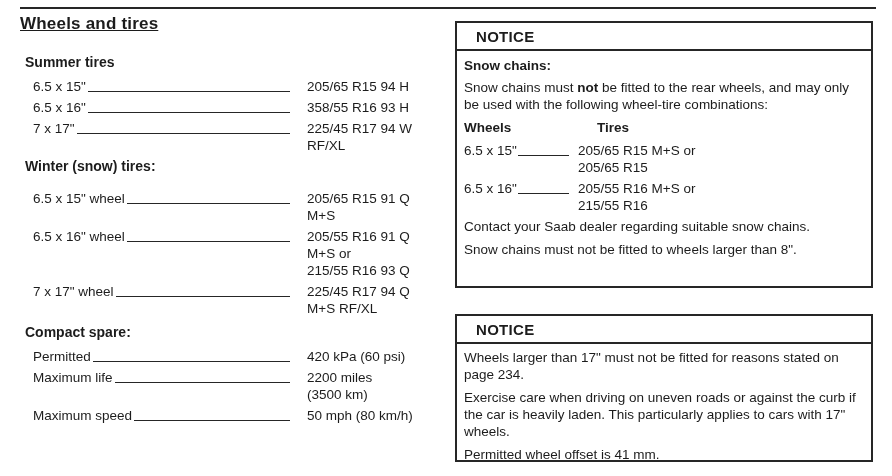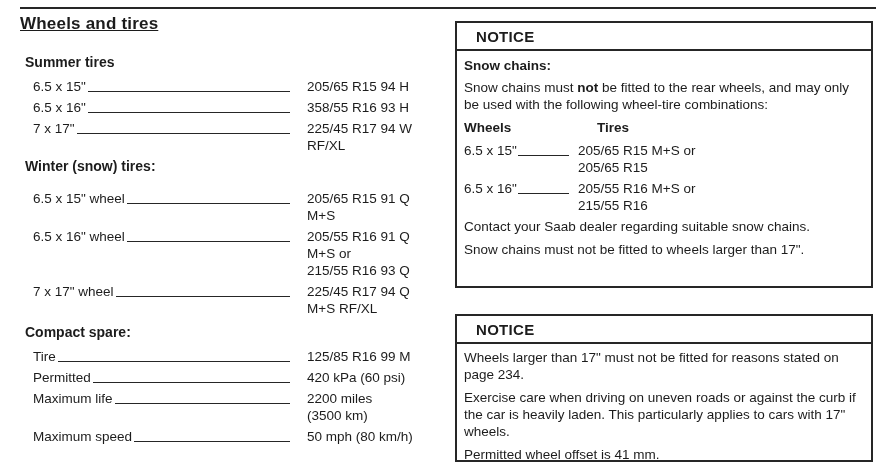--- a/index.html
+++ b/index.html
@@ -158,25 +158,20 @@
     </div>
     <div class="spec-row">
       <span class="lbl">7 x 17" wheel</span>
       <span class="leader"></span>
       <span class="val">225/45 R17 94 Q
 M+S RF/XL</span>
     </div>
 
     <div class="sec-head spare">Compact spare:</div>
 
-    <div class="spec-row">
-      <span class="lbl">Tire</span>
-      <span class="leader"></span>
-      <span class="val">125/85 R16 99 M</span>
-    </div>
     <div class="spec-row">
       <span class="lbl">Permitted</span>
       <span class="leader"></span>
       <span class="val">420 kPa (60 psi)</span>
     </div>
     <div class="spec-row">
       <span class="lbl">Maximum life</span>
       <span class="leader"></span>
       <span class="val">2200 miles
 (3500 km)</span>
@@ -211,21 +206,21 @@
           <span class="cw">
             <span class="lbl">6.5 x 16"</span>
             <span class="leader"></span>
           </span>
           <span class="ct">205/55 R16 M+S or
 215/55 R16</span>
         </div>
       </div>
 
       <p>Contact your Saab dealer regarding suitable snow chains.</p>
-      <p>Snow chains must not be fitted to wheels larger than 17".</p>
+      <p>Snow chains must not be fitted to wheels larger than 8".</p>
     </div>
   </div>
 
   <div class="notice-box second">
     <div class="nb-title">NOTICE</div>
     <div class="nb-body">
       <p>Wheels larger than 17" must not be fitted for reasons stated on page  234.</p>
       <p>Exercise care when driving on uneven roads or against the curb if the car is heavily laden. This particularly applies to cars with 17" wheels.</p>
       <p>Permitted wheel offset is 41 mm.</p>
     </div>

